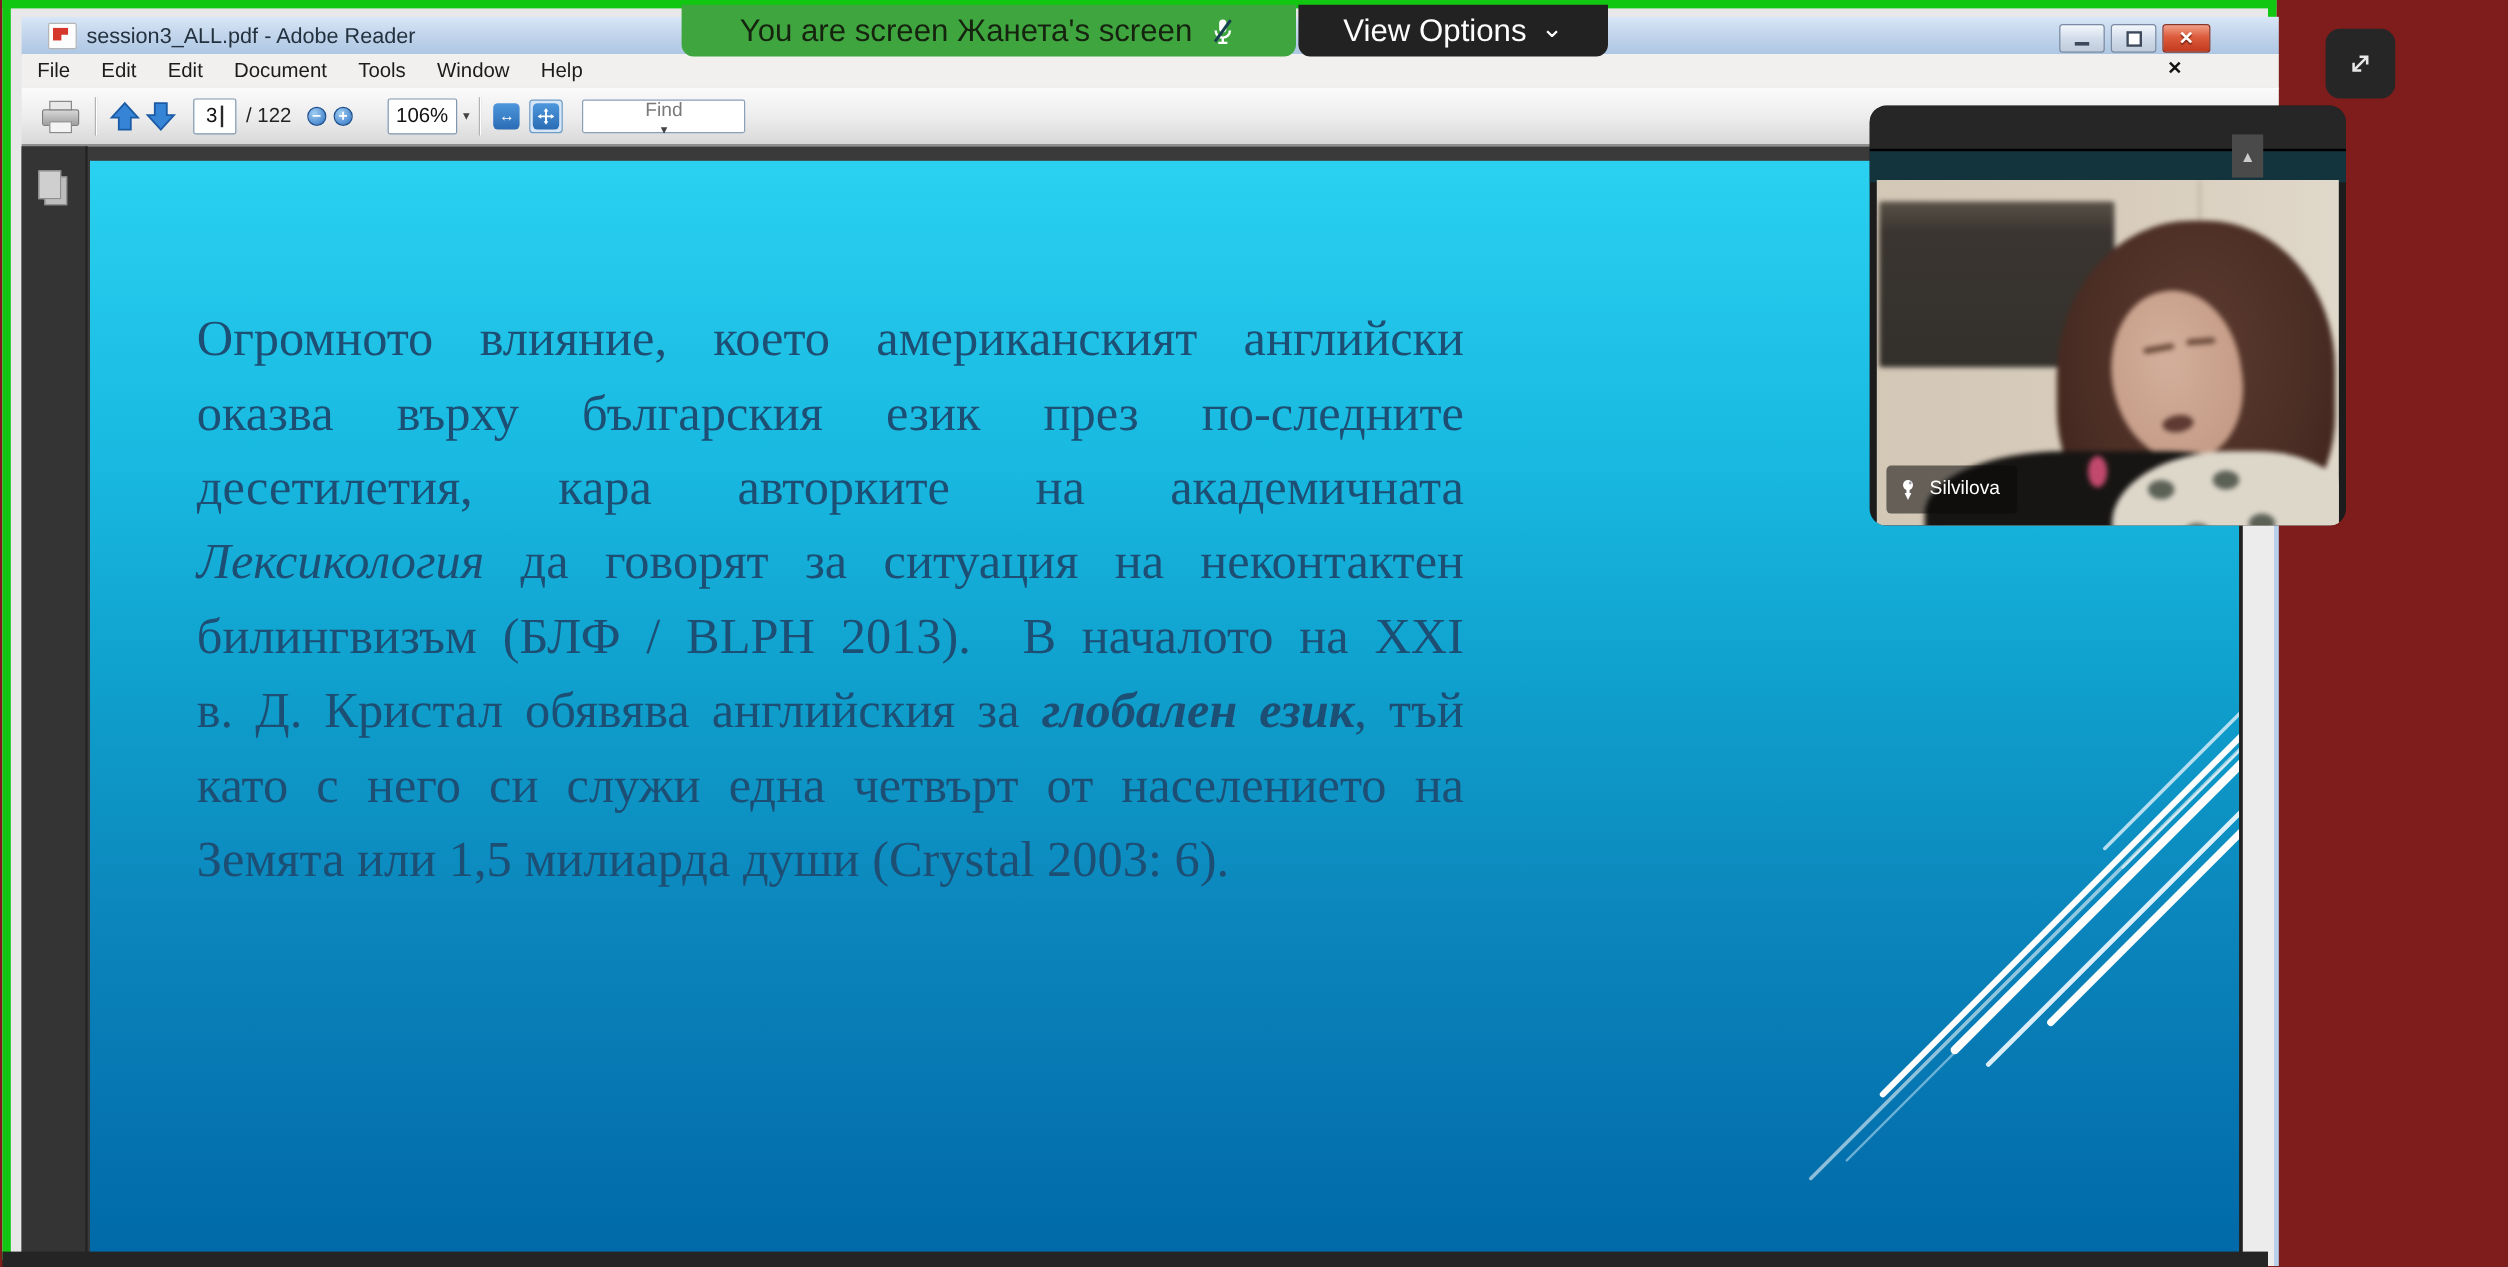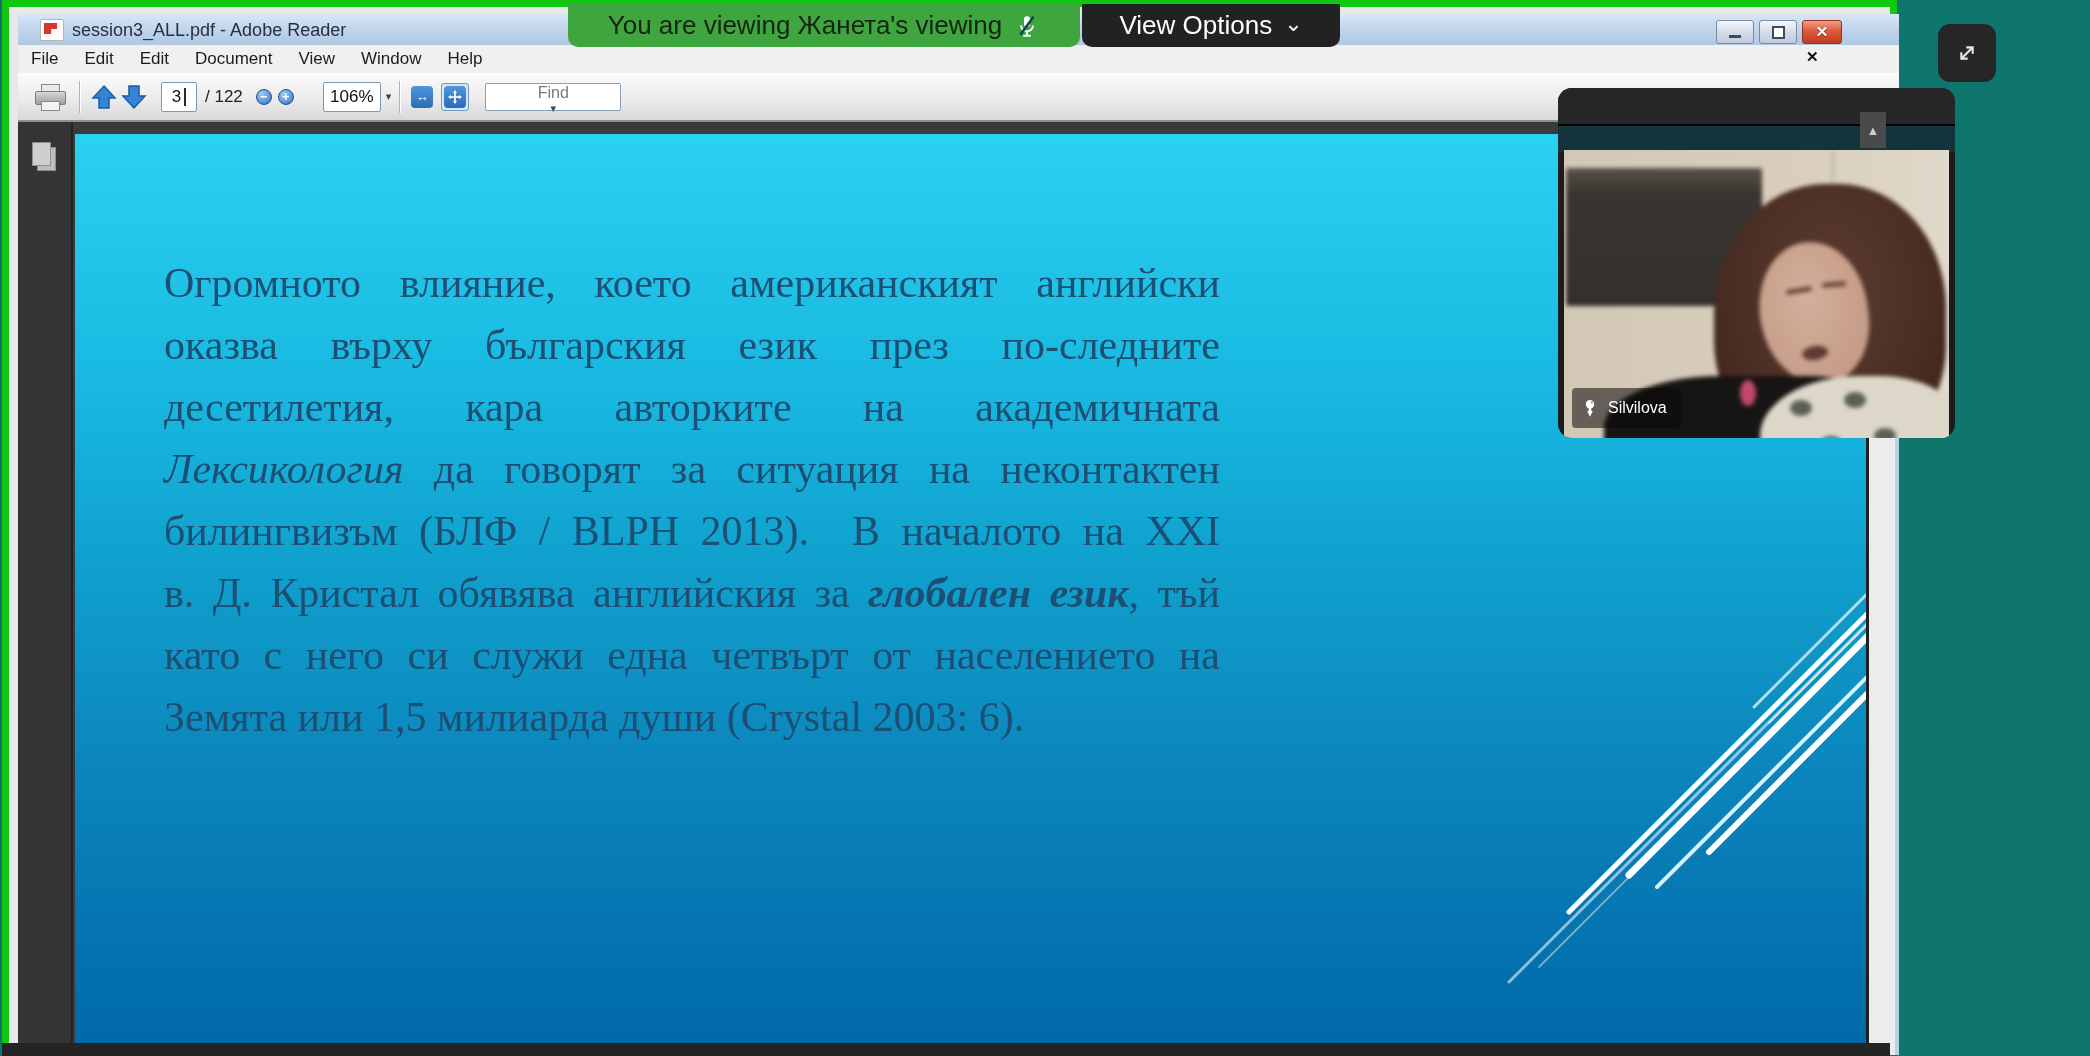--- a/index.html
+++ b/index.html
@@ -1,17 +1,17 @@
 <!DOCTYPE html>
 <html><head>
 <meta charset="utf-8">
 <style>
   html,body{margin:0;padding:0;background:#000;}
   body{font-family:"Liberation Sans",sans-serif;}
-  .stage{position:relative;width:2090px;height:1056px;background:#0f766e;overflow:hidden;}
+  .stage{position:relative;width:2090px;height:1056px;background:#7f1d1d;overflow:hidden;}
 
   
   .share-frame{position:absolute;left:2px;top:0;width:1881px;height:1043px;
     border:7px solid #12c712;border-bottom:none;background:#e8e8e8;}
 
   
   .titlebar{position:absolute;left:9px;top:7px;width:1881px;height:31px;
     background:linear-gradient(180deg,#d9e7f7 0%,#c3d6ec 45%,#aec7e3 100%);
     border-bottom:1px solid #93aac4;}
   .pdficon{position:absolute;left:22px;top:5px;width:22px;height:20px;background:#fdfdfd;
@@ -145,21 +145,21 @@
           </span>
       </span>
     </div>
 
     <div class="menubar">
       <span id="menu-items" style="display:flex;">
           <span class="menu-item">File</span>
           <span class="menu-item">Edit</span>
           <span class="menu-item">Edit</span>
           <span class="menu-item">Document</span>
-          <span class="menu-item">View</span>
+          <span class="menu-item">Tools</span>
           <span class="menu-item">Window</span>
           <span class="menu-item">Help</span>
         </span>
       <span class="menubar-x">✕</span>
     </div>
 
     <div class="toolbar">
       <span class="printer">
         <span class="p-top"></span>
         <span class="p-body"></span>
@@ -251,21 +251,21 @@
     </div>
 
     <div class="seam"></div>
     <div class="scrollbar"></div>
     <div class="framelight"></div>
   </div>
 
   <div class="bottomstrip"></div>
 
   <div class="banner-pill">
-    <span class="banner-text">You are viewing Жанета's viewing</span>
+    <span class="banner-text">You are screen Жанета's screen</span>
     <svg width="26" height="26" viewBox="0 0 24 24">
       <rect x="9.2" y="3" width="5.6" height="10" rx="2.8" fill="#ffffff"></rect>
       <path d="M6.5 11.5 a5.5 5.5 0 0 0 11 0" stroke="#ffffff" stroke-width="1.8" fill="none"></path>
       <line x1="12" y1="17" x2="12" y2="20.5" stroke="#ffffff" stroke-width="1.8"></line>
       <line x1="8.5" y1="21" x2="15.5" y2="21" stroke="#ffffff" stroke-width="1.8"></line>
       <line x1="6" y1="20" x2="18" y2="3.5" stroke="#17414f" stroke-width="2.4"></line>
     </svg>
   </div>
   <div class="view-opts">
     <span class="vo-label">View Options</span>

